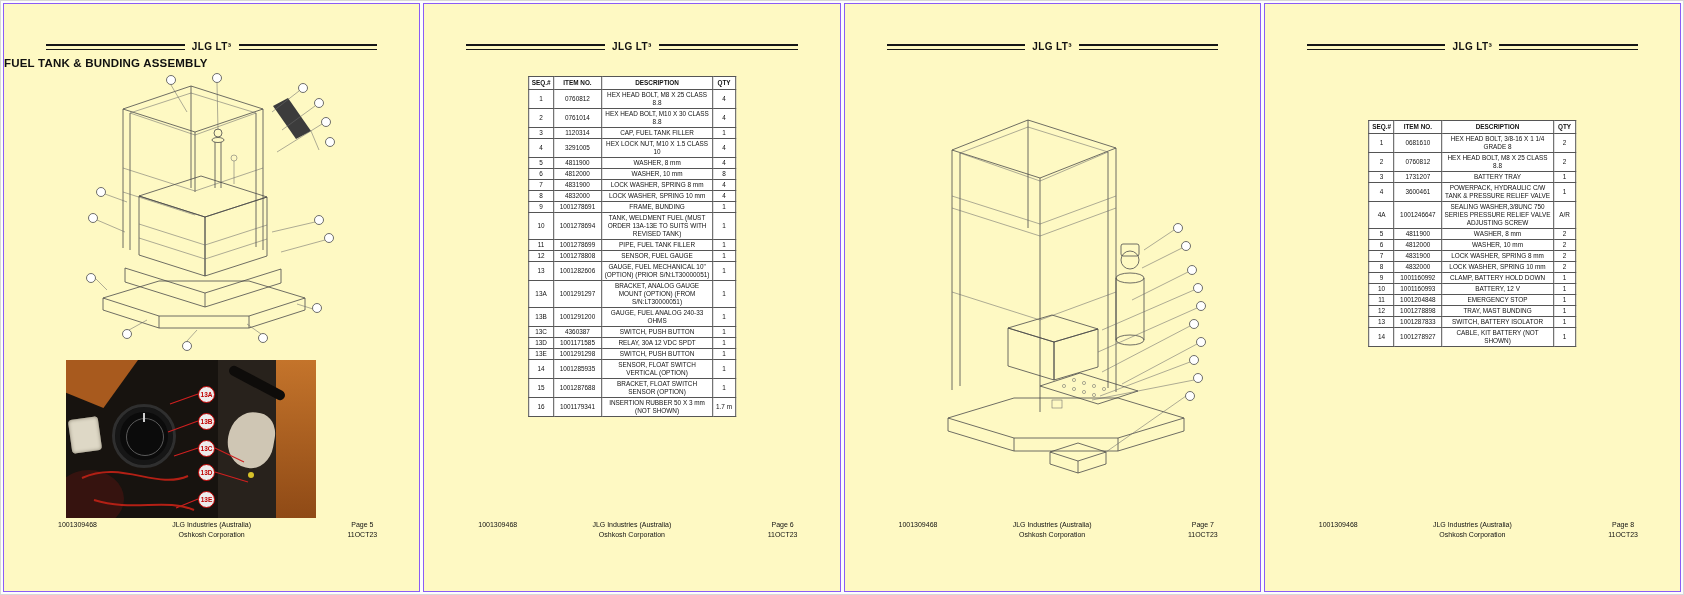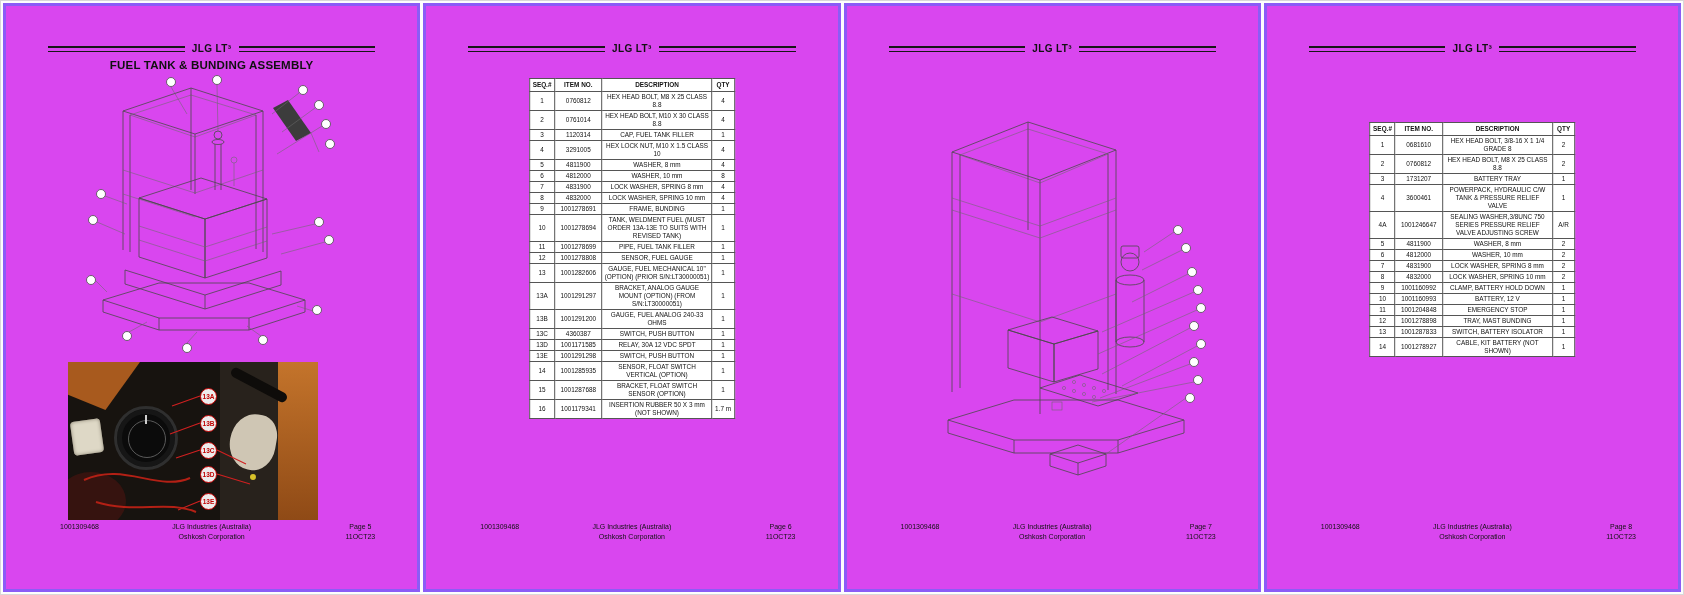--- a/index.html
+++ b/index.html
@@ -2,33 +2,33 @@
 <html><head>
 <meta charset="utf-8">
 <style>
   html,body { margin:0; padding:0; background:#ececec; font-family:"Liberation Sans", sans-serif; }
   .spread {
     width:1684px; height:595px; box-sizing:border-box;
     background:#fdfdfd; border:1px solid #d8d8d8;
     display:flex; gap:3px; padding:2px;
   }
   .page {
-    flex:1 1 0; position:relative; background:#d946ef;
-    border:3px solid #8b5cf6; overflow:hidden;text-decoration:underline;
+    flex:1 1 0; position:relative; background:#fef9c3;
+    border:1px solid #8b5cf6; overflow:hidden;text-decoration:underline;
   }
   
   .page-header {
     position:absolute; top:37px; left:42px; right:42px;
     display:flex; align-items:center; gap:7px;
   }
   .rule { flex:1; height:3px; border-top:2px solid #161616; border-bottom:1px solid #161616; }
   .brand { font-size:10px; font-weight:bold; color:#111; letter-spacing:.4px; white-space:nowrap; }
   
   .page-title {
-    position:absolute; left:0; right:0; text-align:center;
+    position:absolute; left:0; right:0; text-align:left;
     font-weight:bold; color:#101010; letter-spacing:.2px;
   }
   .title-p5 { top:53px; font-size:11.5px; }
   .title-p7 { top:77px; font-size:11.5px; }
   
   .parts-table {
     position:absolute; left:50%; transform:translateX(-50%);
     border-collapse:collapse; table-layout:fixed;
     font-size:6.4px; color:#111; background:#fff;
   }

